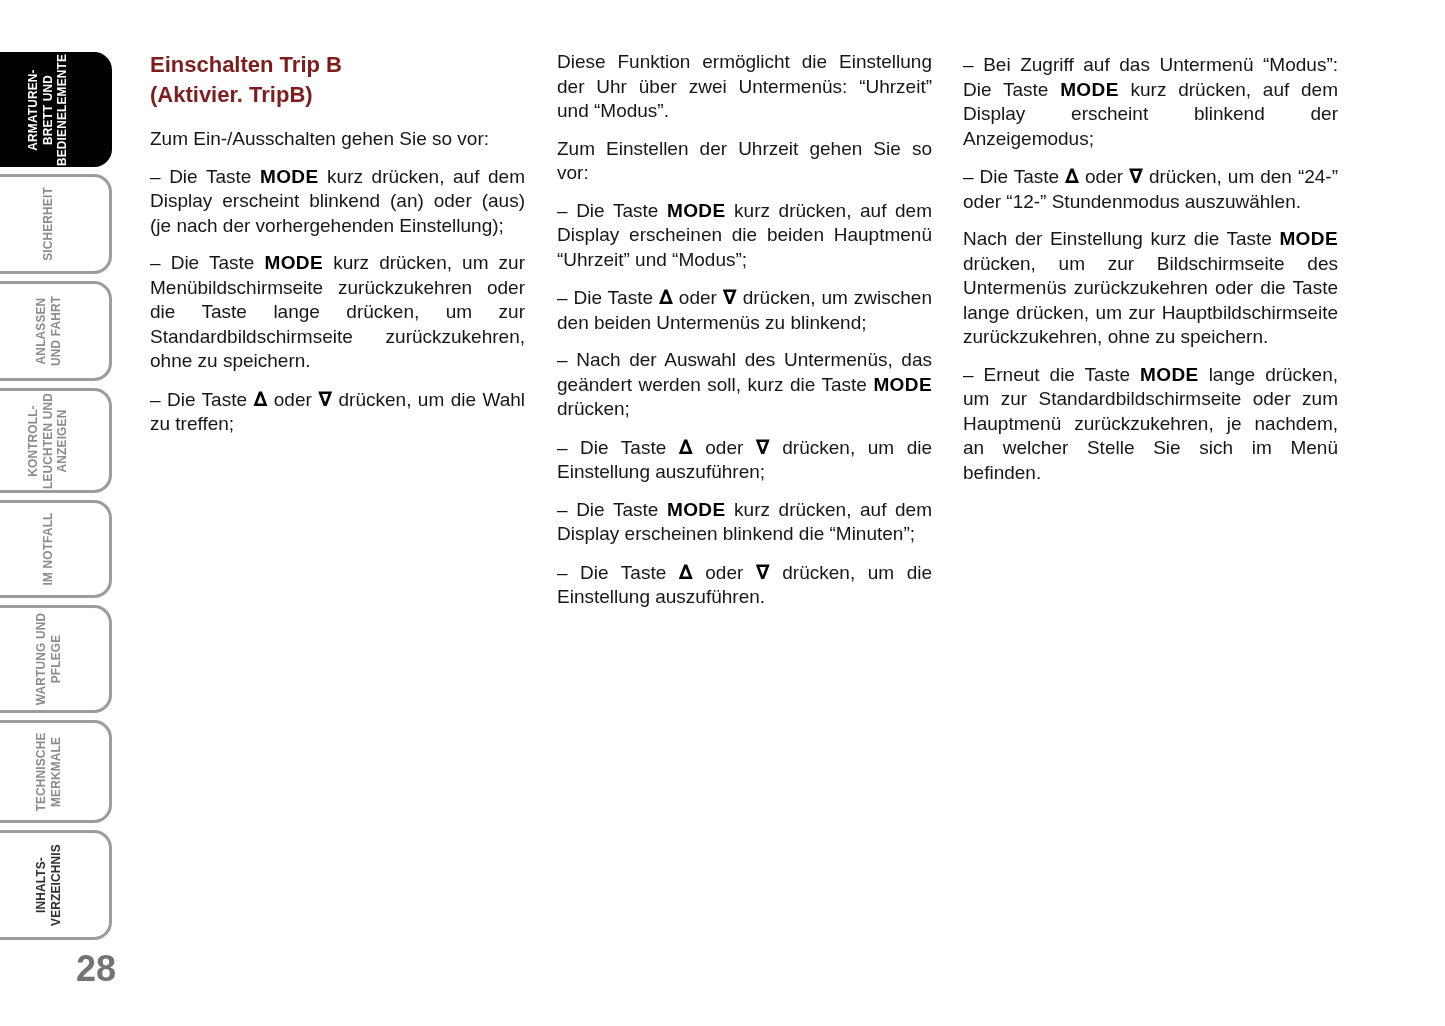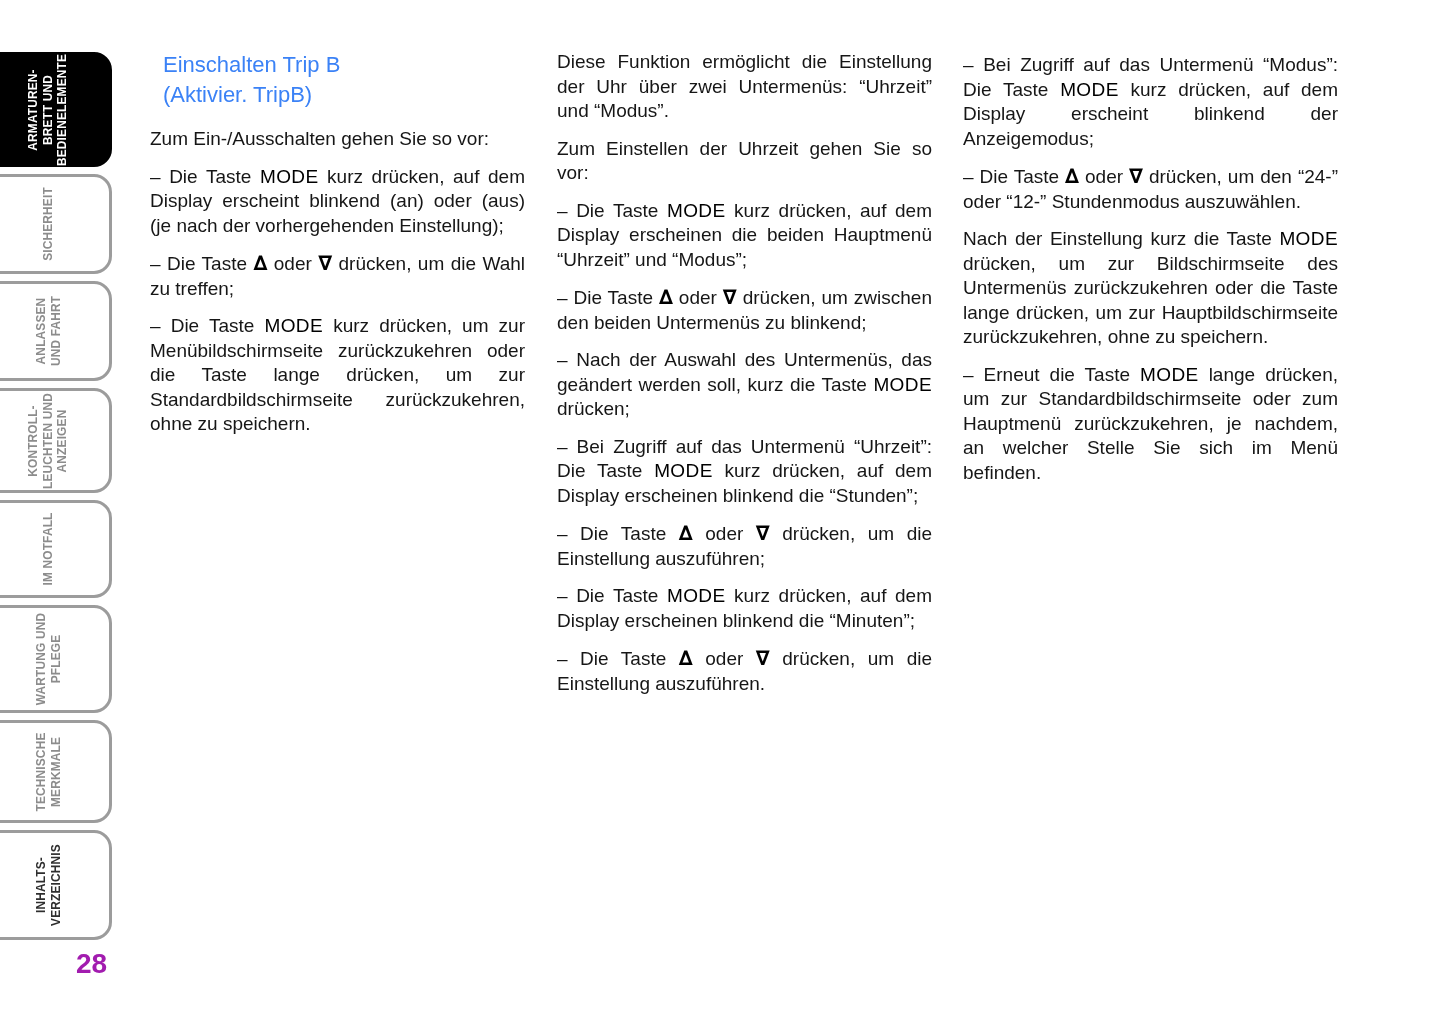--- a/index.html
+++ b/index.html
@@ -38,41 +38,41 @@
     line-height:14.5px;
     letter-spacing:0.2px;
     color:#8c8c8c;
     white-space:pre-line;
   }
   .tab.active .tab-label{color:#ffffff;}
   .tab.dark .tab-label{color:#2e2e2e;}
 
   .page-num{
     position:absolute;left:76px;top:948px;
-    font-size:28px;font-weight:bold;color:#a21caf;
+    font-size:36px;font-weight:bold;color:#737373;
   }
 
   
   .col{
     position:absolute;top:50px;width:375px;
   }
   .col h2{
-    margin:0 0 17px 13px;
-    font-size:22px;line-height:30px;font-weight:normal;
+    margin:0 0 17px 0;
+    font-size:22px;line-height:30px;font-weight:bold;
     white-space:pre-line;
-    color:#3b82f6;
+    color:#7f1d1d;
   }
   .col p{
     margin:0 0 13px 0;
     font-size:19px;line-height:24.5px;
     text-align:justify;
     color:#161616;
   }
   .col p span.mode{
-    font-weight:normal;letter-spacing:0.4px;color:#000;
+    font-weight:bold;letter-spacing:0.4px;color:#000;
   }
   .col p span.tri{
     font-family:"DejaVu Sans",sans-serif;
     font-weight:bold;font-size:20px;color:#000;
   }
 </style>
 </head>
 <body>
 
 <nav class="sidebar">
@@ -111,31 +111,30 @@
 </nav>
 
 <div class="page-num">28</div>
 
 <main>
   <section class="col" style="left:150px">
     <h2>Einschalten Trip B
 (Aktivier. TripB)</h2>
     <p><span>Zum Ein-/Ausschalten gehen Sie so vor:</span></p>
     <p><span>– Die Taste </span><span class="mode">MODE</span><span> kurz drücken, auf dem Display erscheint blinkend (an) oder (aus) (je nach der vorhergehenden Einstellung);</span></p>
+    <p><span>– Die Taste </span><span class="mode">MODE</span><span> kurz drücken, um zur Menübildschirmseite zurückzukehren oder die Taste lange drücken, um zur Standardbildschirmseite zurückzukehren, ohne zu speichern.</span></p>
     <p><span>– Die Taste </span><span class="tri">∆</span><span> oder </span><span class="tri">∇</span><span> drücken, um die Wahl zu treffen;</span></p>
-    <p><span>– Die Taste </span><span class="mode">MODE</span><span> kurz drücken, um zur Menübildschirmseite zurückzukehren oder die Taste lange drücken, um zur Standardbildschirmseite zurückzukehren, ohne zu speichern.</span></p>
   </section>
 
   <section class="col" style="left:557px">
     <p><span>Diese Funktion ermöglicht die Einstellung der Uhr über zwei Untermenüs: “Uhrzeit” und “Modus”.</span></p>
     <p><span>Zum Einstellen der Uhrzeit gehen Sie so vor:</span></p>
     <p><span>– Die Taste </span><span class="mode">MODE</span><span> kurz drücken, auf dem Display erscheinen die beiden Hauptmenü “Uhrzeit” und “Modus”;</span></p>
     <p><span>– Die Taste </span><span class="tri">∆</span><span> oder </span><span class="tri">∇</span><span> drücken, um zwischen den beiden Untermenüs zu blinkend;</span></p>
     <p><span>– Nach der Auswahl des Untermenüs, das geändert werden soll, kurz die Taste </span><span class="mode">MODE</span><span> drücken;</span></p>
-    <p><span>– Bei Zugriff auf das Untermenü “Uhrzeit”: Die Taste </span><span class="mode">MODE</span><span> kurz drücken, auf dem Display erscheinen blinkend die “Stunden”;</span></p>
     <p><span>– Die Taste </span><span class="tri">∆</span><span> oder </span><span class="tri">∇</span><span> drücken, um die Einstellung auszuführen;</span></p>
     <p><span>– Die Taste </span><span class="mode">MODE</span><span> kurz drücken, auf dem Display erscheinen blinkend die “Minuten”;</span></p>
     <p><span>– Die Taste </span><span class="tri">∆</span><span> oder </span><span class="tri">∇</span><span> drücken, um die Einstellung auszuführen.</span></p>
   </section>
 
   <section class="col" style="left:963px;top:53px">
     <p><span>– Bei Zugriff auf das Untermenü “Modus”: Die Taste </span><span class="mode">MODE</span><span> kurz drücken, auf dem Display erscheint blinkend der Anzeigemodus;</span></p>
     <p><span>– Die Taste </span><span class="tri">∆</span><span> oder </span><span class="tri">∇</span><span> drücken, um den “24-” oder “12-” Stundenmodus auszuwählen.</span></p>
     <p><span>Nach der Einstellung kurz die Taste </span><span class="mode">MODE</span><span> drücken, um zur Bildschirmseite des Untermenüs zurückzukehren oder die Taste lange drücken, um zur Hauptbildschirmseite zurückzukehren, ohne zu speichern.</span></p>
     <p><span>– Erneut die Taste </span><span class="mode">MODE</span><span> lange drücken, um zur Standardbildschirmseite oder zum Hauptmenü zurückzukehren, je nachdem, an welcher Stelle Sie sich im Menü befinden.</span></p>

